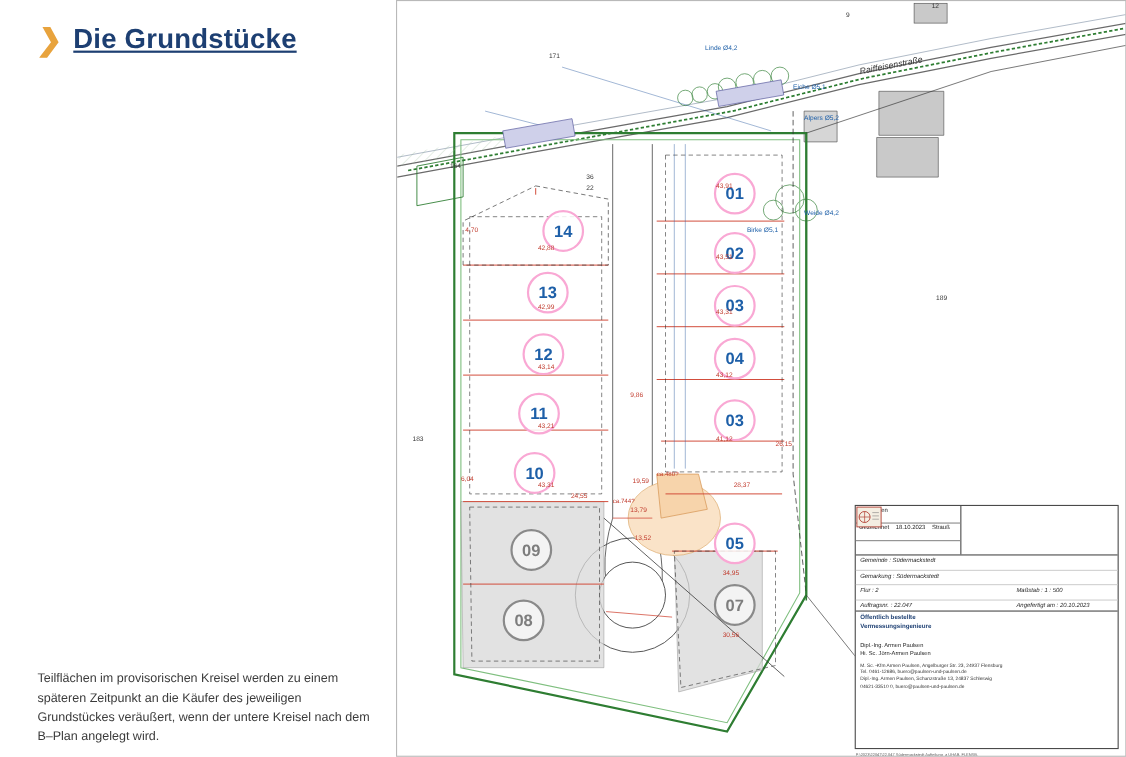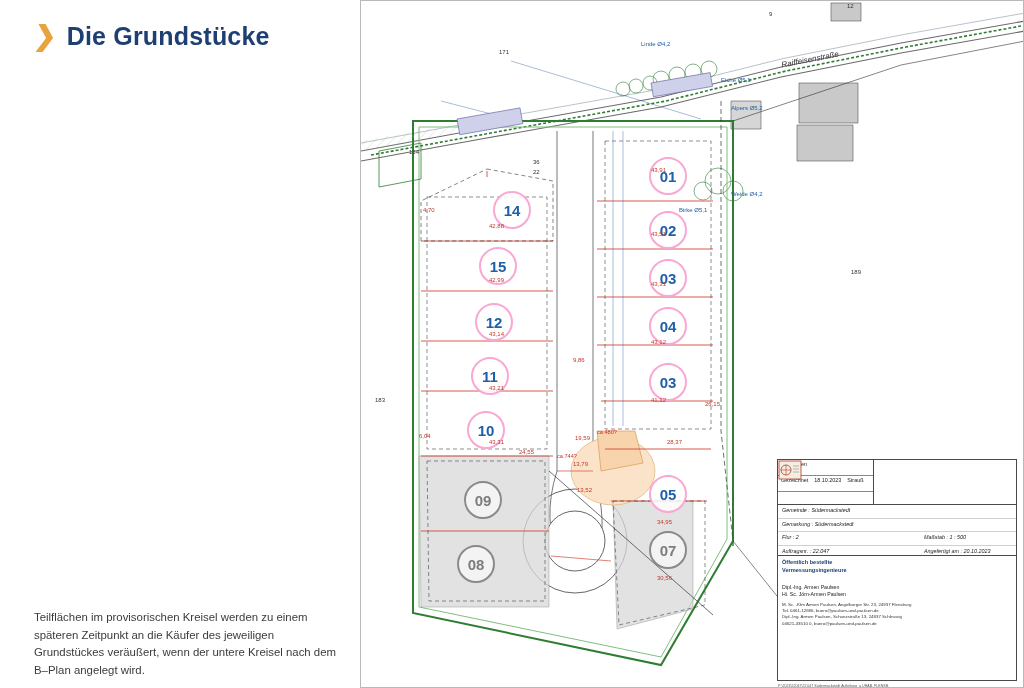--- a/index.html
+++ b/index.html
@@ -16,21 +16,21 @@
     background:#ffffff;
   }
   #title-row{
     position:absolute;left:34px;top:22px;display:flex;align-items:center;gap:10px;
   }
   #title-chevron{
     color:#e8a33d;font-size:27px;font-weight:bold;line-height:1;
     transform:skewX(-6deg);
   }
   #page-title{
-    font-size:25px;font-weight:bold;color:#1d3f72;letter-spacing:.2px;
+    font-size:25px;font-weight:bold;color:#1d3f72;letter-spacing:.2px;text-decoration:underline;
   }
   #note-box{
     position:absolute;left:34px;top:600px;width:312px;
   }
   #note-head{display:flex;align-items:center;gap:12px;}
   #note-swatch{
     width:28px;height:20px;background:#fae3c8;border:1px solid #f2d2ab;
   }
   #note-title{font-size:14px;color:#3b3b3b;font-weight:normal;}
   #note-text{
@@ -209,21 +209,21 @@
   <div class="lot blue" style="left:288px;top:258px;">03</div>
   <div class="lot blue" style="left:288px;top:306px;">04</div>
   <div class="lot blue" style="left:288px;top:362px;">03</div>
   <div class="lot blue" style="left:288px;top:474px;">05</div>
   <div class="lot grey" style="left:288px;top:530px;">07</div>
   <div class="lot grey" style="left:96px;top:544px;text-align:center;">08</div>
   <div class="lot grey" style="left:103px;top:480px;">09</div>
   <div class="lot blue" style="left:106px;top:410px;">10</div>
   <div class="lot blue" style="left:110px;top:356px;">11</div>
   <div class="lot blue" style="left:114px;top:302px;">12</div>
-  <div class="lot blue" style="left:118px;top:246px;">15</div>
+  <div class="lot blue" style="left:118px;top:246px;">13</div>
   <div class="lot blue" style="left:132px;top:190px;">14</div>
 
   <div class="ann" style="left:408px;top:10px;">9</div>
   <div class="ann" style="left:138px;top:48px;">171</div>
   <div class="ann" style="left:48px;top:148px;">164</div>
   <div class="ann" style="left:14px;top:396px;">183</div>
   <div class="ann" style="left:490px;top:268px;">189</div>
   <div class="ann" style="left:172px;top:158px;">36</div>
   <div class="ann" style="left:172px;top:168px;">22</div>
   <div class="ann" style="left:486px;top:2px;">12</div>

